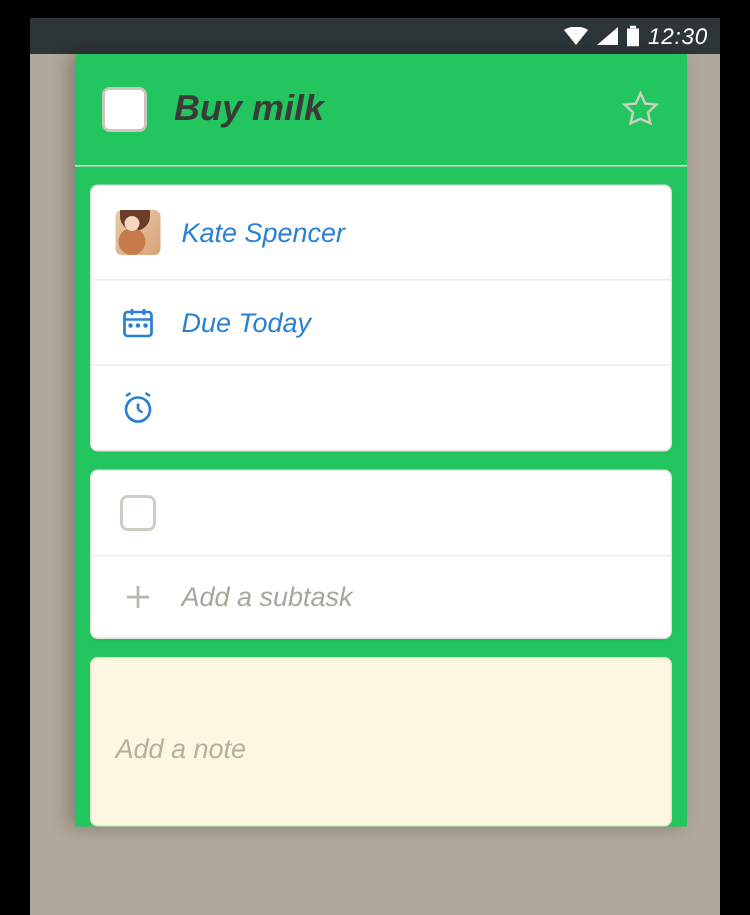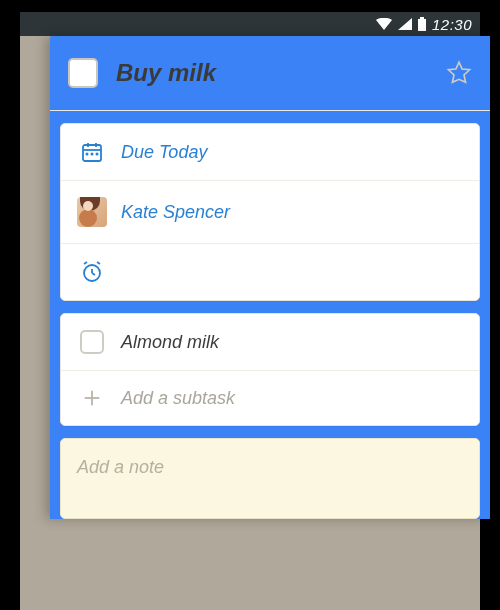--- a/index.html
+++ b/index.html
@@ -2,39 +2,39 @@
 <html><head>
 <meta charset="utf-8">
 <style>
   * { box-sizing: border-box; margin: 0; padding: 0; }
   html, body { width: 500px; height: 610px; overflow: hidden; font-family: -apple-system, "Helvetica Neue", Arial, sans-serif; }
   body { background: #000; }
   .phone-frame { position: absolute; left: 20px; top: 12px; width: 460px; height: 610px; background: #b0a89a; font-style: italic; }
   .status-bar { height: 24px; background: #2d3539; color: #fff; display: flex; align-items: center; justify-content: flex-end; padding: 0 8px; gap: 6px; font-size: 14px; }
   .status-bar .time { font-size: 15px; letter-spacing: 0.5px; }
   .status-bar svg { display: block; }
-  .sheet { position: absolute; left: 30px; top: 24px; width: 440px; background: #3b82f6; box-shadow: -4px 0 12px rgba(0,0,0,0.25); border-top-left-radius: 2px; }
+  .sheet { position: absolute; left: 30px; top: 24px; width: 408px; background: #22c55e; box-shadow: -4px 0 12px rgba(0,0,0,0.25); border-top-left-radius: 2px; }
   .task-header { display: flex; align-items: center; padding: 22px 18px 22px 18px; }
   .checkbox { width: 30px; height: 30px; border: 2px solid #c9c6bd; border-radius: 5px; background: #fff; flex-shrink: 0; }
   .task-title { flex: 1; margin-left: 18px; font-size: 24px; font-weight: 700; color: #3a3a38; }
   .star { width: 26px; height: 26px; color: #d0cdc3; }
   .section { margin: 0 10px 12px 10px; background: #fff; border: 1px solid #e6e4dd; border-radius: 5px; box-shadow: 0 1px 1px rgba(0,0,0,0.03); }
   .row { display: flex; align-items: center; padding: 16px 16px; border-bottom: 1px solid #eeece5; }
   .row:last-child { border-bottom: none; }
   .row .icon-slot { width: 30px; display: flex; align-items: center; justify-content: center; flex-shrink: 0; }
   .row .label { margin-left: 14px; font-size: 18px; }
   .blue { color: #2a80d2; }
   .dark { color: #3c3c3a; }
   .muted { color: #aaa69b; text-align: center; }
   .avatar { width: 30px; height: 30px; border-radius: 4px; overflow: hidden; background: linear-gradient(135deg,#e8c9a8 0%, #d8a47a 100%); position: relative; }
   .avatar::after { content:""; position:absolute; left:6px; top:4px; width:10px; height:10px; background:#f2d8c0; border-radius:50%; box-shadow: 0 12px 0 4px #c77a4a; }
   .avatar::before { content:""; position:absolute; left:3px; top:0; width:20px; height:14px; background:#6b3d28; border-radius: 0 0 12px 12px; }
   .sub-checkbox { width: 24px; height: 24px; border: 2px solid #cfccc3; border-radius: 5px; background:#fff; }
   .note-section { margin: 0 10px; background: #fbf7e0; border: 1px solid #e9e4c8; border-radius: 5px; padding: 18px 16px 40px 16px; }
-  .note-section .note-text { font-size: 18px; color: #b5b19e; }
+  .note-section .note-text { font-size: 18px; color: #b5b19e; margin-top: 32px; }
   .hairline { height: 1px; background: #e9e7df; margin-bottom: 12px; }
 </style>
 </head>
 <body>
 
 <div class="phone-frame">
 
   <div class="status-bar">
     <span>
       <svg width="16" height="12" viewBox="0 0 16 12">
@@ -65,57 +65,56 @@
             <path d="M12 2l2.9 6.3 6.9.7-5.2 4.8 1.5 6.8L12 17.8 5.9 20.6l1.5-6.8L2.2 9l6.9-.7L12 2z"></path>
           </svg>
       </div>
     </div>
 
     <div class="hairline"></div>
 
     <div class="section">
       <div class="row">
         <div class="icon-slot">
+          <div class="avatar"></div>
+        </div>
+        <div class="label blue">Kate Spencer</div>
+      </div>
+      <div class="row">
+        <div class="icon-slot">
           <svg width="24" height="24" viewBox="0 0 24 24" fill="none" stroke="#2a80d2" stroke-width="1.8">
               <rect x="3" y="5" width="18" height="16" rx="2"></rect>
               <line x1="3" y1="10" x2="21" y2="10"></line>
               <line x1="8" y1="3" x2="8" y2="7"></line>
               <line x1="16" y1="3" x2="16" y2="7"></line>
               <line x1="7" y1="14" x2="7" y2="14" stroke-width="3" stroke-linecap="round"></line>
               <line x1="12" y1="14" x2="12" y2="14" stroke-width="3" stroke-linecap="round"></line>
               <line x1="17" y1="14" x2="17" y2="14" stroke-width="3" stroke-linecap="round"></line>
             </svg>
         </div>
         <div class="label blue">Due Today</div>
-      </div>
-      <div class="row">
-        <div class="icon-slot">
-          <div class="avatar"></div>
-        </div>
-        <div class="label blue">Kate Spencer</div>
       </div>
       <div class="row">
         <div class="icon-slot">
           <svg width="24" height="24" viewBox="0 0 24 24" fill="none" stroke="#2a80d2" stroke-width="1.8">
               <circle cx="12" cy="13" r="8"></circle>
               <line x1="12" y1="9" x2="12" y2="13"></line>
               <line x1="12" y1="13" x2="15" y2="15"></line>
               <line x1="4" y1="4" x2="7" y2="2"></line>
               <line x1="20" y1="4" x2="17" y2="2"></line>
             </svg>
         </div>
       </div>
     </div>
 
     <div class="section">
       <div class="row">
         <div class="icon-slot">
             <div class="sub-checkbox"></div>
           </div>
-        <div class="label dark">Almond milk</div>
       </div>
       <div class="row">
         <div class="icon-slot">
           <svg width="22" height="22" viewBox="0 0 24 24" fill="none" stroke="#b9b5a9" stroke-width="2">
               <line x1="12" y1="4" x2="12" y2="20"></line>
               <line x1="4" y1="12" x2="20" y2="12"></line>
             </svg>
         </div>
         <div class="label muted">Add a subtask</div>
       </div>

